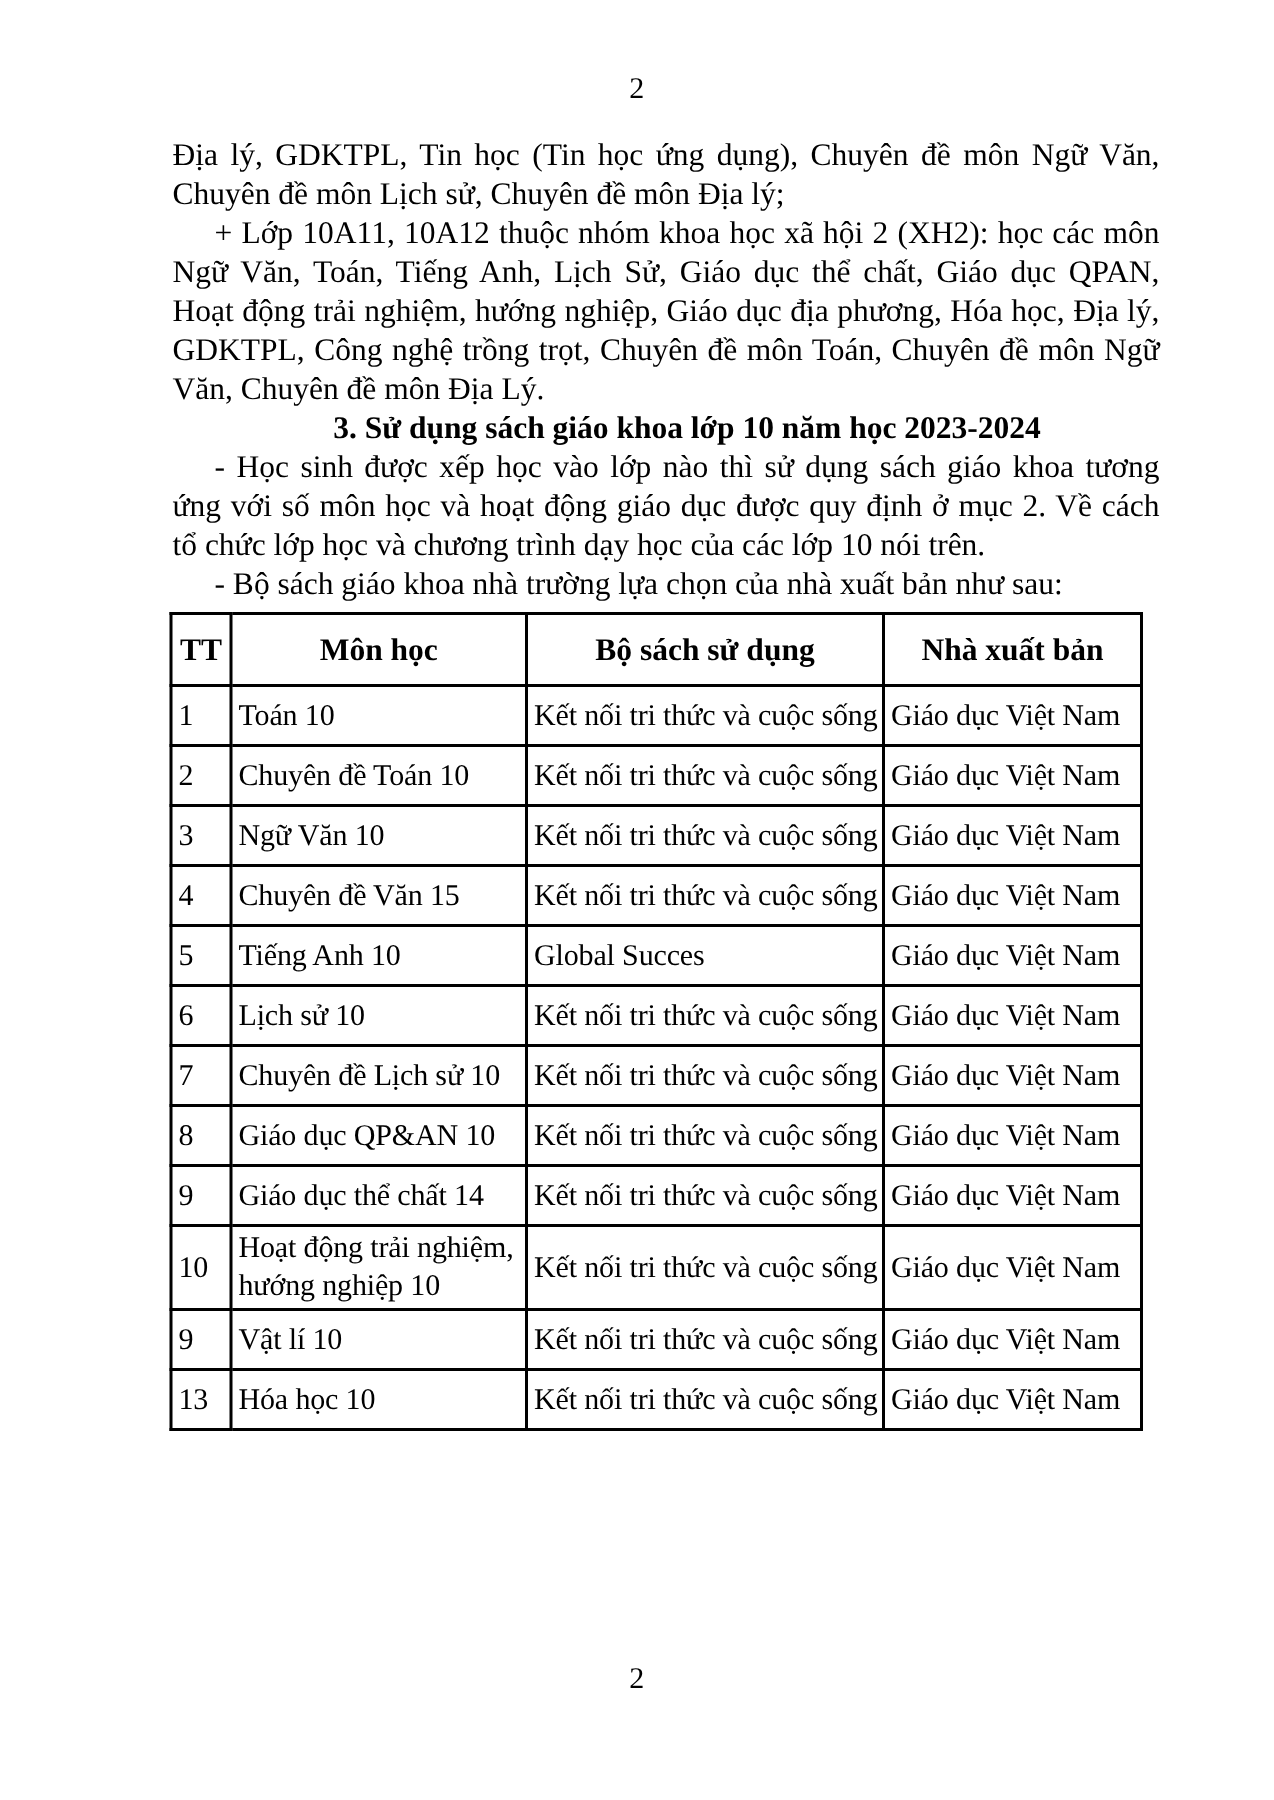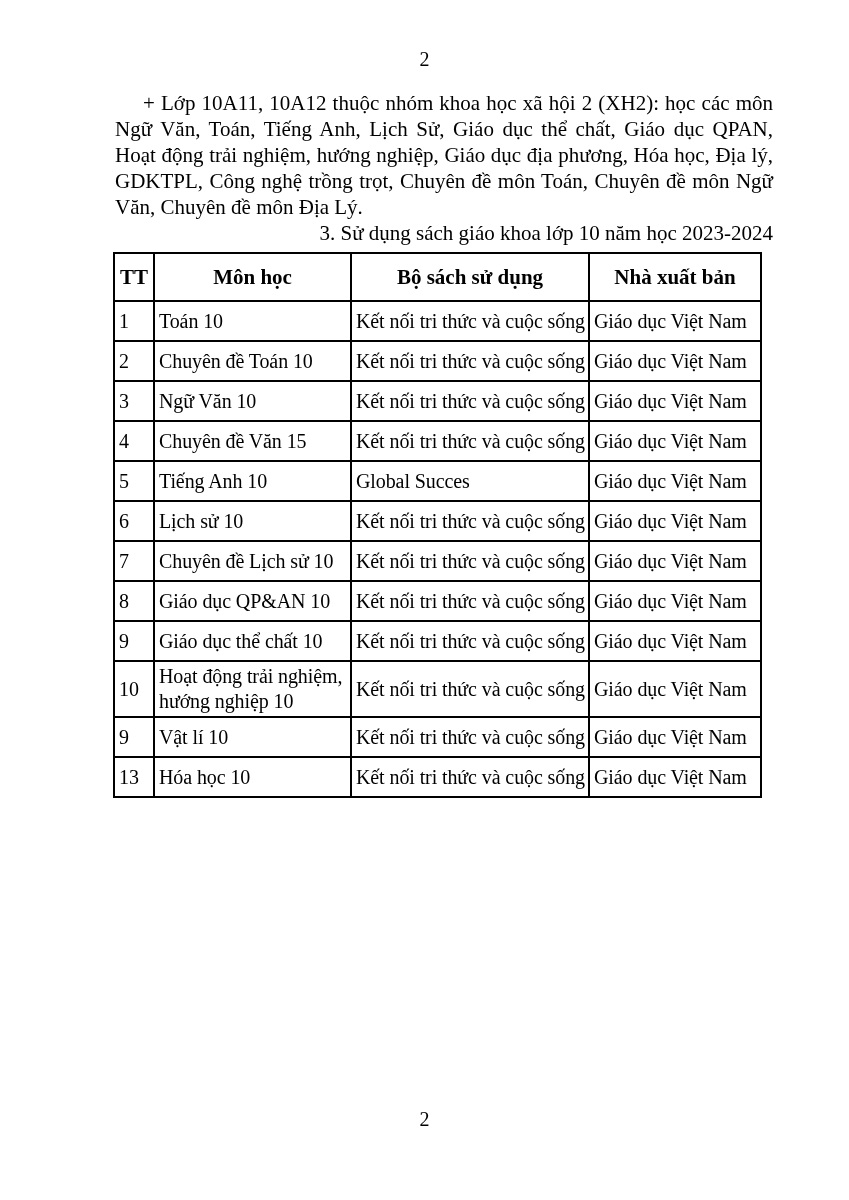--- a/index.html
+++ b/index.html
@@ -20,22 +20,22 @@
   }
   .content {
     margin: 18px 76px 0 115px;
     font-size: 21px;
     line-height: 26px;
     text-align: justify;
   }
   .content p { margin: 0; }
   .content p.indent { text-indent: 28px; }
   .content p.heading {
-    font-weight: normal;
-    text-align: right;
+    font-weight: bold;
+    text-align: center;
   }
   table.books {
     border-collapse: collapse;
     table-layout: fixed;
     width: 647px;
     margin-left: -2px;
     margin-top: 6px;
     font-size: 20px;
   }
   table.books th {
@@ -71,22 +71,25 @@
     font-size: 20px;
     line-height: 26px;
   }
 </style>
 </head>
 <body>
 
 <div class="page-num-top">2</div>
 
 <div class="content">
+  <p>Địa lý, GDKTPL, Tin học (Tin học ứng dụng), Chuyên đề môn Ngữ Văn, Chuyên đề môn Lịch sử, Chuyên đề môn Địa lý;</p>
   <p class="indent">+ Lớp 10A11, 10A12 thuộc nhóm khoa học xã hội 2 (XH2): học các môn Ngữ Văn, Toán, Tiếng Anh, Lịch Sử, Giáo dục thể chất, Giáo dục QPAN, Hoạt động trải nghiệm, hướng nghiệp, Giáo dục địa phương, Hóa học, Địa lý, GDKTPL, Công nghệ trồng trọt, Chuyên đề môn Toán, Chuyên đề môn Ngữ Văn, Chuyên đề môn Địa Lý.</p>
   <p class="indent heading">3. Sử dụng sách giáo khoa lớp 10 năm học 2023-2024</p>
+  <p class="indent">- Học sinh được xếp học vào lớp nào thì sử dụng sách giáo khoa tương ứng với số môn học và hoạt động giáo dục được quy định ở mục 2. Về cách tổ chức lớp học và chương trình dạy học của các lớp 10 nói trên.</p>
+  <p class="indent">- Bộ sách giáo khoa nhà trường lựa chọn của nhà xuất bản như sau:</p>
 
   <table class="books">
     <colgroup>
       <col style="width:40px">
       <col style="width:197px">
       <col style="width:238px">
       <col style="width:172px">
     </colgroup>
     <thead>
       <tr>
@@ -140,21 +143,21 @@
           <td>Giáo dục Việt Nam</td>
         </tr>
         <tr>
           <td>8</td>
           <td>Giáo dục QP&amp;AN 10</td>
           <td>Kết nối tri thức và cuộc sống</td>
           <td>Giáo dục Việt Nam</td>
         </tr>
         <tr>
           <td>9</td>
-          <td>Giáo dục thể chất 10</td>
+          <td>Giáo dục thể chất 14</td>
           <td>Kết nối tri thức và cuộc sống</td>
           <td>Giáo dục Việt Nam</td>
         </tr>
         <tr>
           <td>10</td>
           <td>Hoạt động trải nghiệm, hướng nghiệp 10</td>
           <td>Kết nối tri thức và cuộc sống</td>
           <td>Giáo dục Việt Nam</td>
         </tr>
         <tr>

